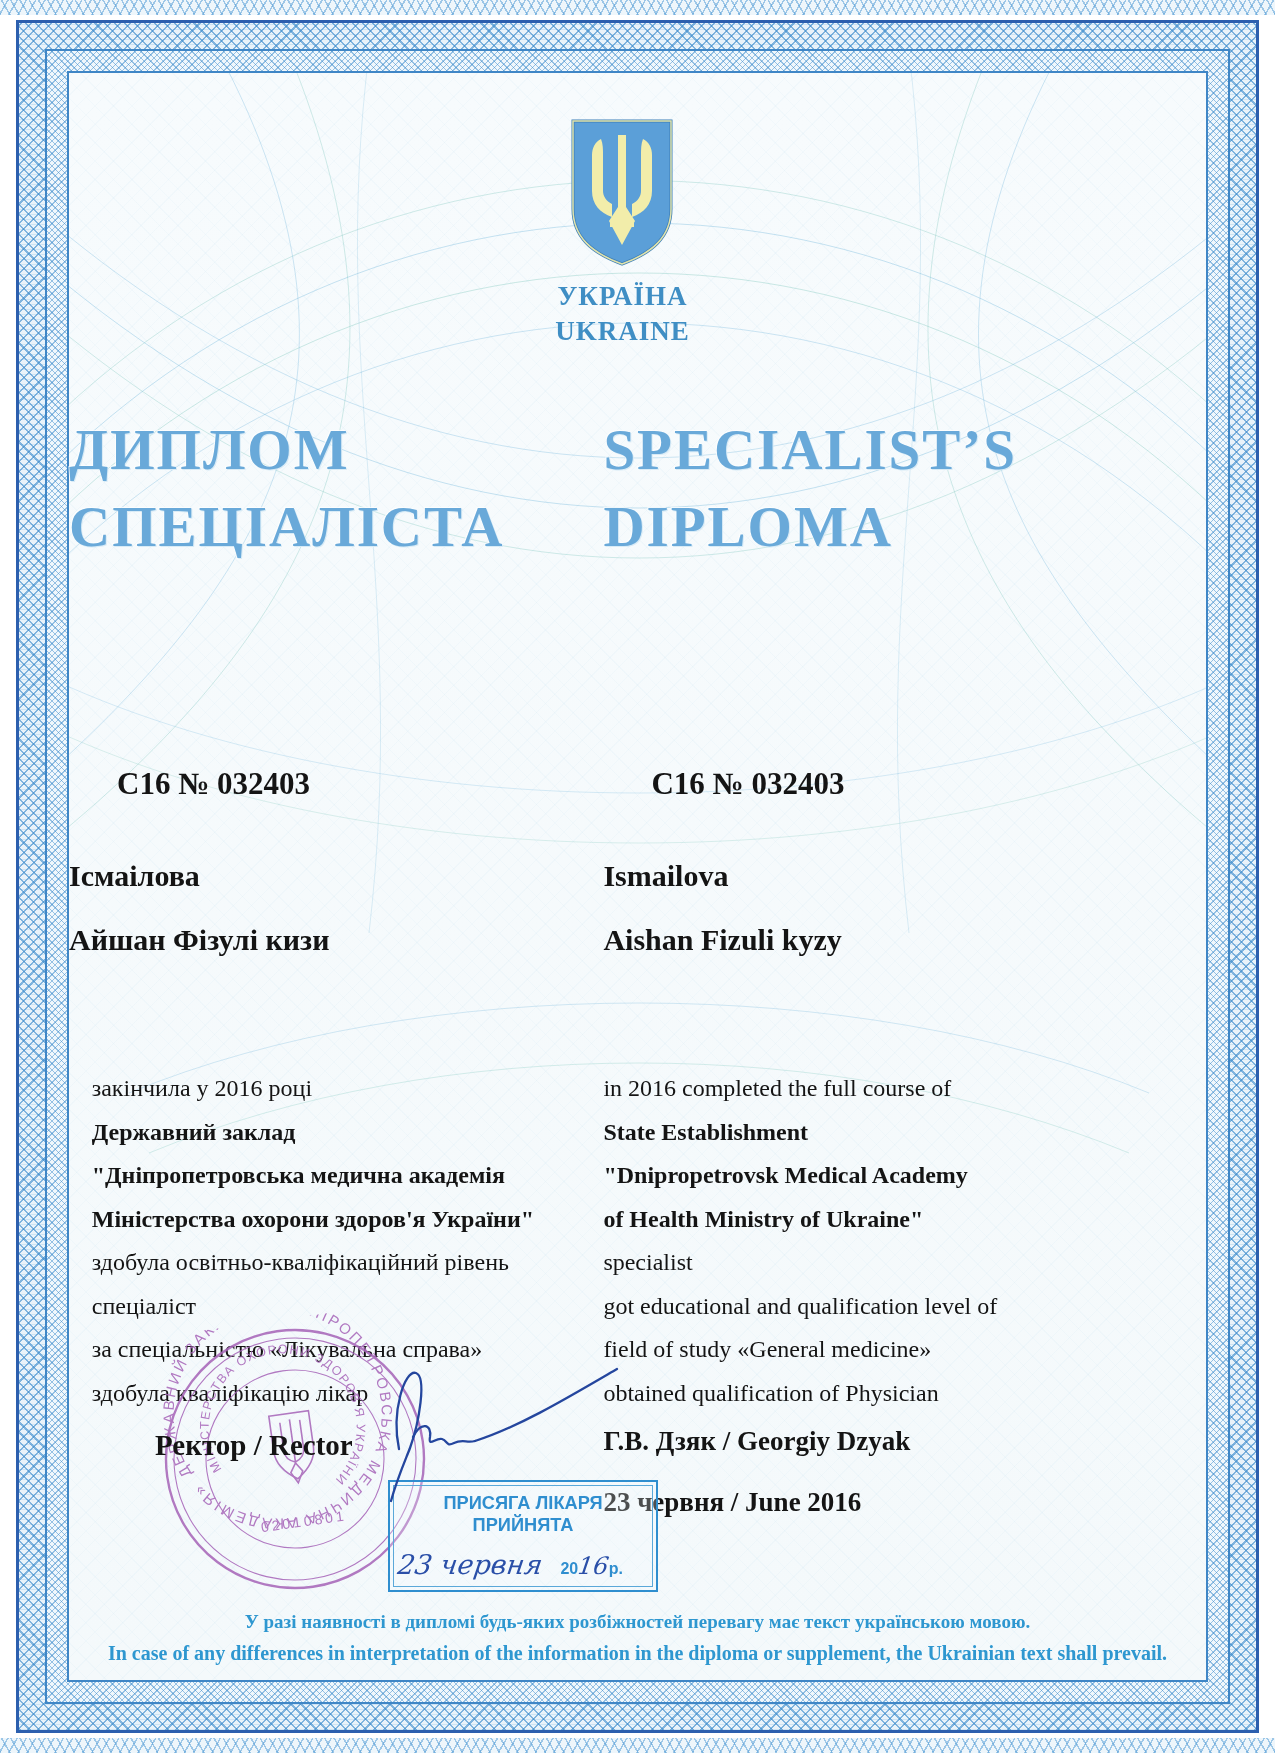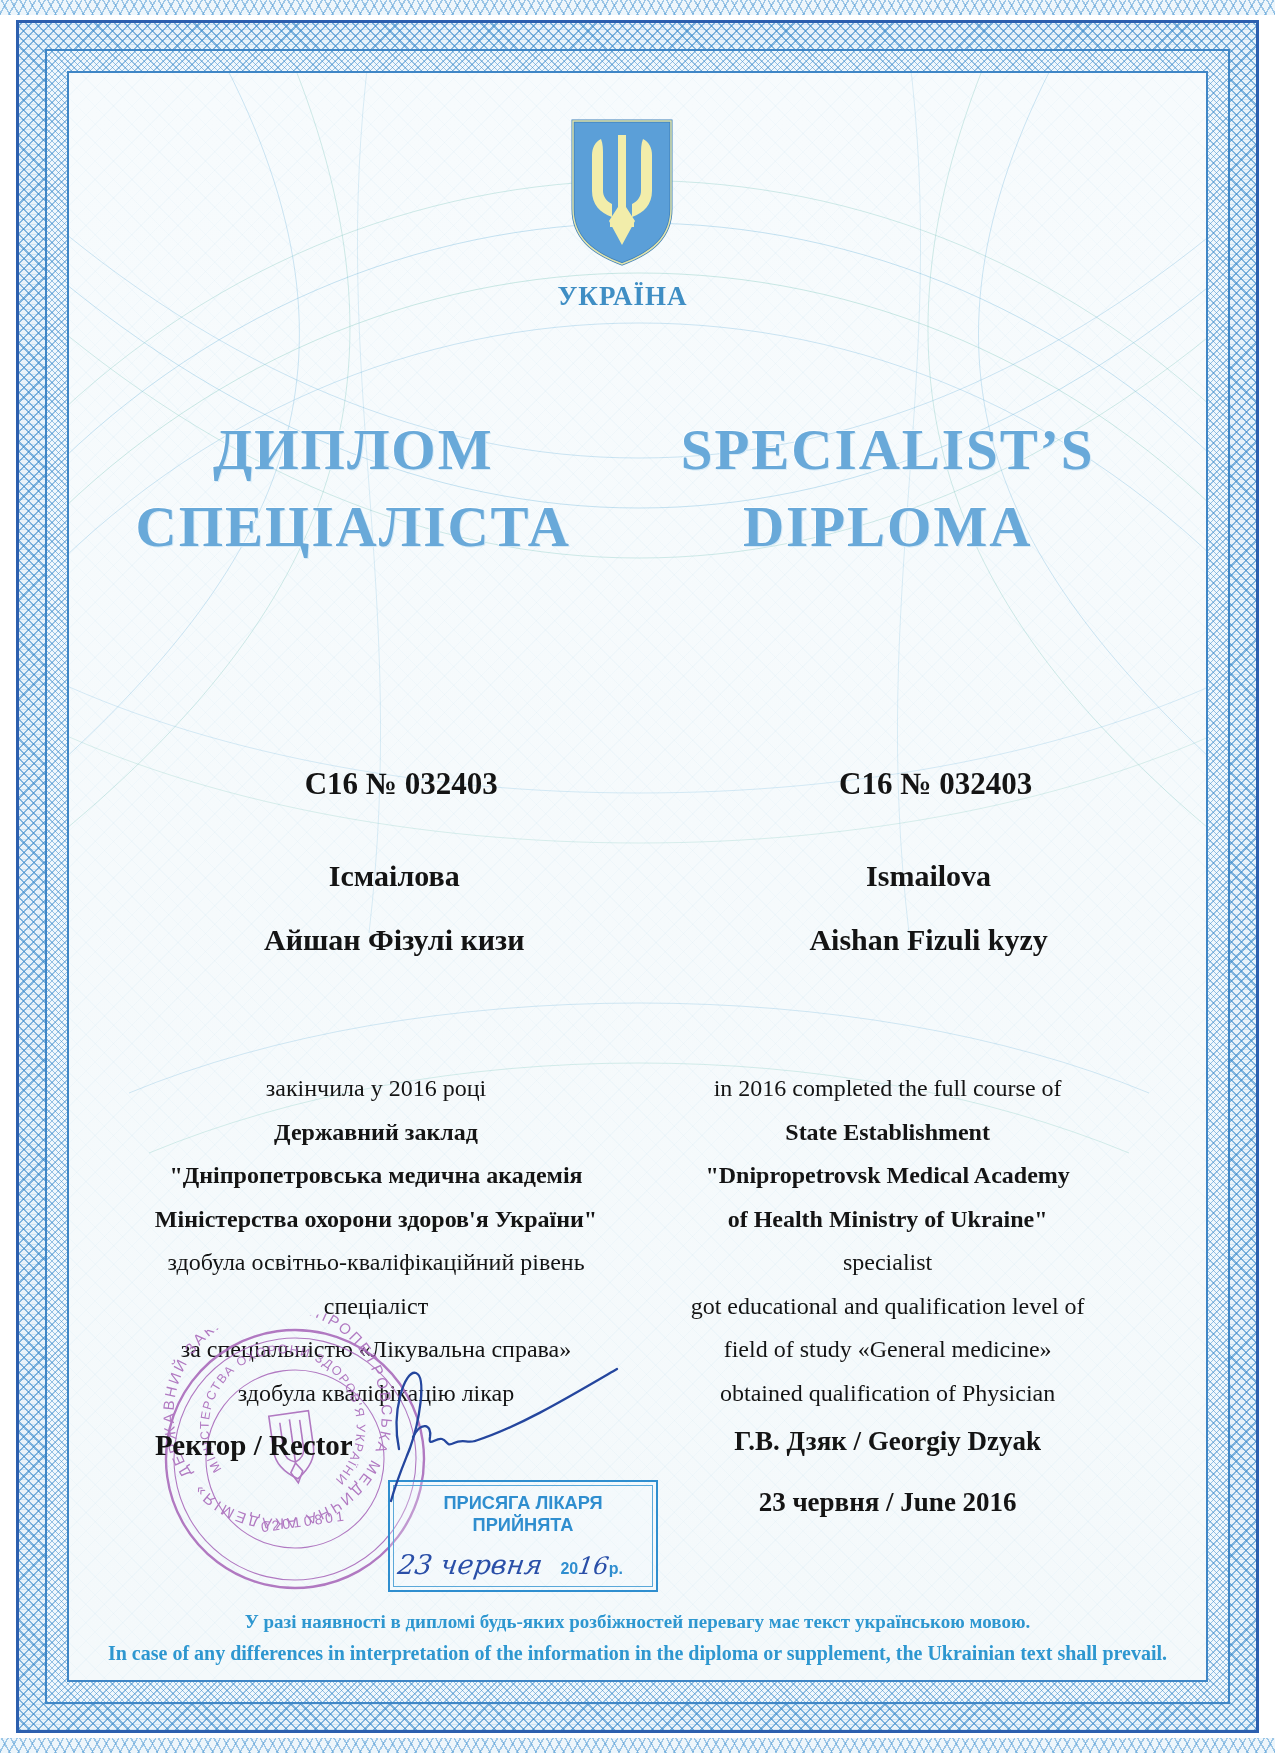--- a/index.html
+++ b/index.html
@@ -38,29 +38,29 @@
   .content{
     position:relative;width:100%;height:100%;box-sizing:border-box;
     border:2px solid #3f86c6;
     background:
       repeating-linear-gradient(45deg, rgba(140,195,225,.06) 0 1px, transparent 1px 13px),
       repeating-linear-gradient(-45deg, rgba(140,195,225,.06) 0 1px, transparent 1px 13px),
       linear-gradient(#f7fbfd,#f4f9fb);
   }
   .bg-guilloche{position:absolute;left:0;top:0;z-index:0;}
   .abs{position:absolute;z-index:1;}
-  .center{text-align:center;}
+  .center{text-align:left;}
   .cu{left:0;width:50%;}     
   .ce{left:47%;width:50%;}   
   .country{left:0;width:100%;top:206px;text-align:center;transform:translateX(-15px);
     color:#3f8ec4;font-weight:bold;font-size:27px;line-height:35px;letter-spacing:1px;}
   .big-title{top:338px;font-weight:bold;font-size:57px;line-height:77px;color:#69a9d9;
     letter-spacing:2px;text-shadow:1px 1px 0 #d8ebf6, -1px -1px 0 rgba(255,255,255,.7);}
   .dnum{top:693px;font-size:31px;font-weight:bold;margin-left:48px;}
-  .pname{top:771px;font-size:30px;font-weight:bold;line-height:64px;padding-left:41px;}
+  .pname{top:771px;font-size:30px;font-weight:bold;line-height:64px;}
   .body-text{top:994px;font-size:24px;line-height:43.5px;}
   .body-text .b{font-weight:bold;}
   .bu{left:2%;width:50%;}
   .rector{left:86px;top:1356px;font-size:29px;font-weight:bold;z-index:3;}
   .rname{top:1353px;font-size:27px;font-weight:bold;}
   .rdate{top:1414px;font-size:27px;font-weight:bold;}
   .footer{left:0;width:100%;text-align:center;color:#2e97d0;font-weight:bold;}
   .f1{top:1538px;font-size:19px;}
   .f2{top:1569px;font-size:20px;}
   .seal{left:86px;top:1246px;z-index:2;opacity:.88;transform:rotate(-8deg);}
@@ -114,20 +114,21 @@
       <g fill="#f2edaa">
         <path d="M34,22 c-6,3 -9,9 -9,16 v36 c0,13 8,22 20,26 v-13 c-6,-3 -9,-8 -9,-13 v-36 c0,-6 0,-11 -2,-16 z"></path>
         <path d="M76,22 c6,3 9,9 9,16 v36 c0,13 -8,22 -20,26 v-13 c6,-3 9,-8 9,-13 v-36 c0,-6 0,-11 2,-16 z"></path>
         <path d="M51,18 h8 v72 l9,14 -13,24 -13,-24 9,-14 z"></path>
         <path d="M43,104 h24 v6 h-24 z"></path>
       </g>
     </svg>
 
     <div class="abs country">
       <div>УКРАЇНА</div>
+      <div>UKRAINE</div>
     </div>
 
     <div class="abs center cu big-title">
       <div>ДИПЛОМ</div>
       <div>СПЕЦІАЛІСТА</div>
     </div>
     <div class="abs center ce big-title">
       <div>SPECIALIST’S</div>
       <div>DIPLOMA</div>
     </div>

